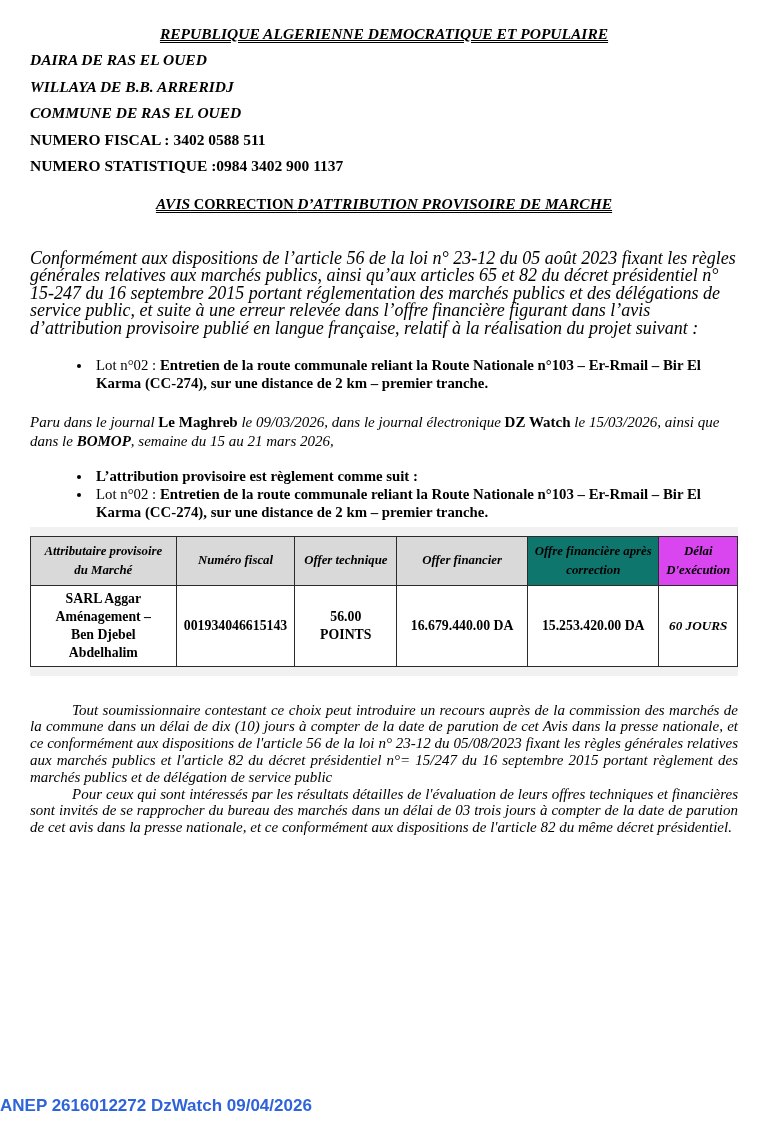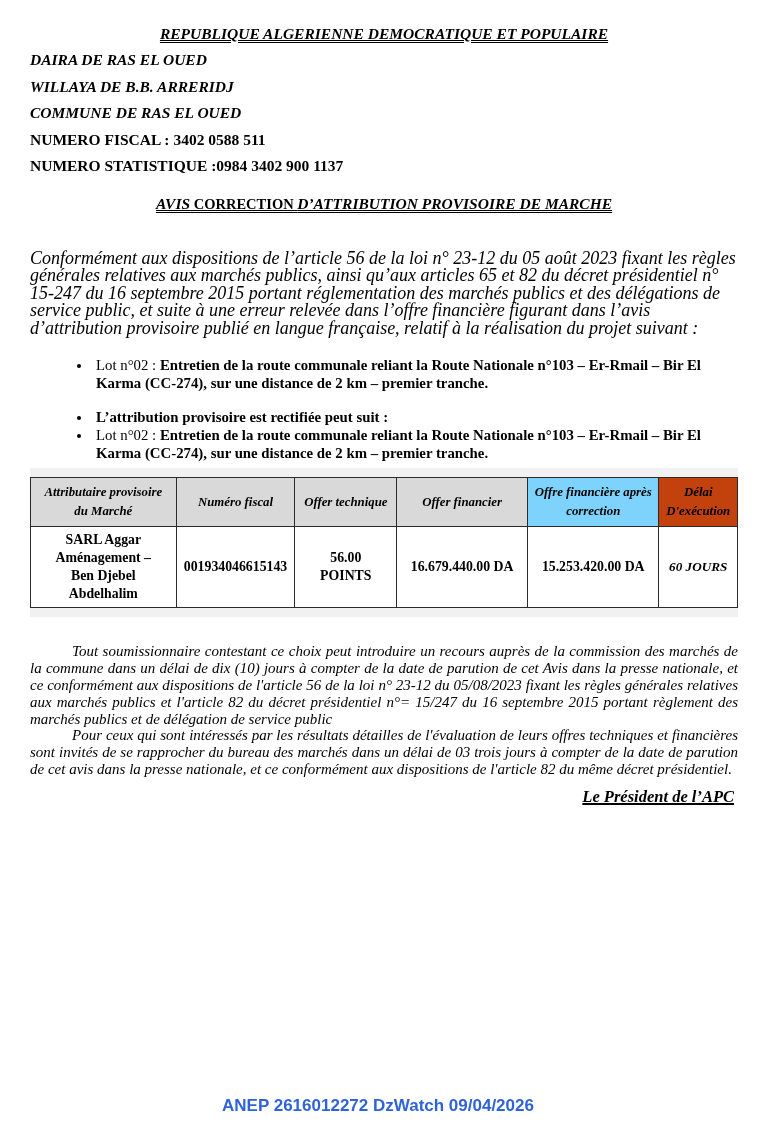--- a/index.html
+++ b/index.html
@@ -139,21 +139,20 @@
   .signature span {
     text-decoration: underline;
     text-decoration-thickness: 1.5px;
   }
 
   
   .anep {
     position: absolute;
     left: 0; right: 12px;
     top: 1096px;
-    text-align: center;
     font-family: "Liberation Sans", sans-serif;
     font-weight: bold;
     font-size: 17px;
   }
 </style>
 </head>
 <body>
 
 <div class="page">
   <div class="doc">
@@ -172,23 +171,24 @@
         <span class="it">AVIS</span><span class="up"> CORRECTION </span><span class="it">D’ATTRIBUTION PROVISOIRE DE MARCHE</span>
       </span>
     </div>
 
     <p class="intro">Conformément aux dispositions de l’article 56 de la loi n° 23-12 du 05 août 2023 fixant les règles générales relatives aux marchés publics, ainsi qu’aux articles 65 et 82 du décret présidentiel n° 15-247 du 16 septembre 2015 portant réglementation des marchés publics et des délégations de service public, et suite à une erreur relevée dans l’offre financière figurant dans l’avis d’attribution provisoire publié en langue française, relatif à la réalisation du projet suivant :</p>
 
     <ul class="blist">
       <li><span class="lot-prefix">Lot n°02 : </span><span class="b">Entretien de la route communale reliant la Route Nationale n°103 – Er-Rmail – Bir El Karma (CC-274), sur une distance de 2 km – premier tranche.</span></li>
     </ul>
 
+    <p class="paru"><span>Paru dans le journal </span><span class="b">Le Maghreb</span><span> le 09/03/2026, dans le journal électronique </span><span class="b">DZ Watch</span><span> le 15/03/2026, ainsi que dans le </span><span class="bi">BOMOP</span><span>, semaine du 15 au 21 mars 2026,</span></p>
 
     <ul class="blist blist2">
-      <li class="b">L’attribution provisoire est rectifiée peut suit :</li>
+      <li class="b">L’attribution provisoire est règlement comme suit :</li>
       <li><span class="lot-prefix">Lot n°02 : </span><span class="b">Entretien de la route communale reliant la Route Nationale n°103 – Er-Rmail – Bir El Karma (CC-274), sur une distance de 2 km – premier tranche.</span></li>
     </ul>
 
     <div class="strip above"></div>
 
     <table class="market">
       <colgroup>
         <col style="width:20.6%">
           <col style="width:16.8%">
           <col style="width:14.4%">
@@ -196,23 +196,23 @@
           <col style="width:18.6%">
           <col style="width:11.1%">
       </colgroup>
       <thead>
         <tr>
           <th style="background: rgb(217, 217, 217);">Attributaire  provisoire
 du Marché</th>
           <th style="background: rgb(217, 217, 217);">Numéro fiscal</th>
           <th style="background: rgb(217, 217, 217);">Offer technique</th>
           <th style="background: rgb(217, 217, 217);">Offer financier</th>
-          <th style="background: #7dd3fc;">Offre financière après
+          <th style="background: #0f766e;">Offre financière après
 correction</th>
-          <th style="background: #c2410c;">Délai
+          <th style="background: #d946ef;">Délai
 D'exécution</th>
         </tr>
       </thead>
       <tbody>
         <tr>
           <td>SARL Aggar
 Aménagement –
 Ben Djebel
 Abdelhalim</td>
           <td>001934046615143</td>
@@ -225,20 +225,17 @@
       </tbody>
     </table>
 
     <div class="strip below"></div>
 
     <div class="closing">
       <p>Tout soumissionnaire contestant ce choix peut introduire un recours auprès de la commission des marchés de la commune dans un délai de dix (10) jours  à compter de la date de parution de cet Avis dans la presse nationale, et ce conformément aux dispositions de l'article 56 de la loi n° 23-12 du 05/08/2023 fixant les règles générales relatives aux marchés publics et l'article 82  du décret  présidentiel n°= 15/247  du 16 septembre  2015 portant règlement des marchés publics et de délégation de service public</p>
       <p>Pour ceux qui sont intéressés par les résultats détailles de l'évaluation de leurs offres techniques et financières sont invités de se rapprocher du bureau des marchés dans un délai de 03 trois jours à compter de la date de parution de cet avis dans la presse nationale, et ce conformément aux dispositions de l'article 82 du même décret présidentiel.</p>
     </div>
 
-    <div class="signature">
-      <span>Le Président de l’APC</span>
-    </div>
 
   </div>
 
   <div class="anep" style="color: rgb(46, 99, 218);">ANEP 2616012272 DzWatch 09/04/2026</div>
 </div>
 
 </body></html>

